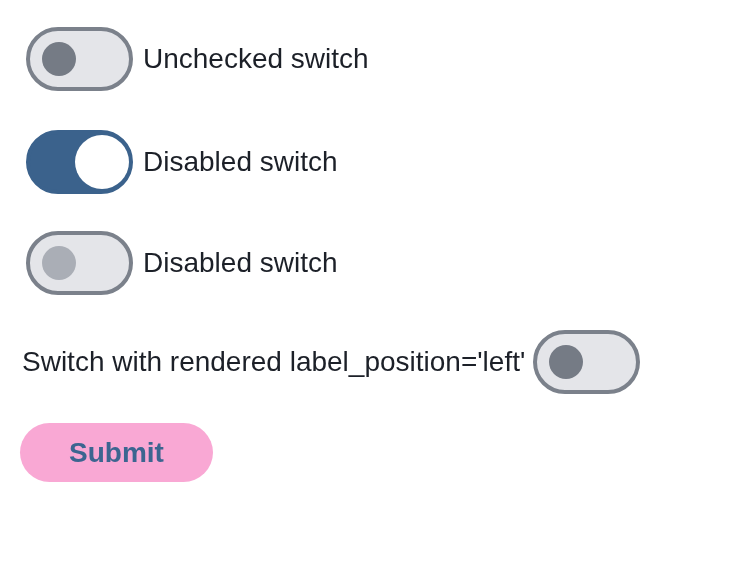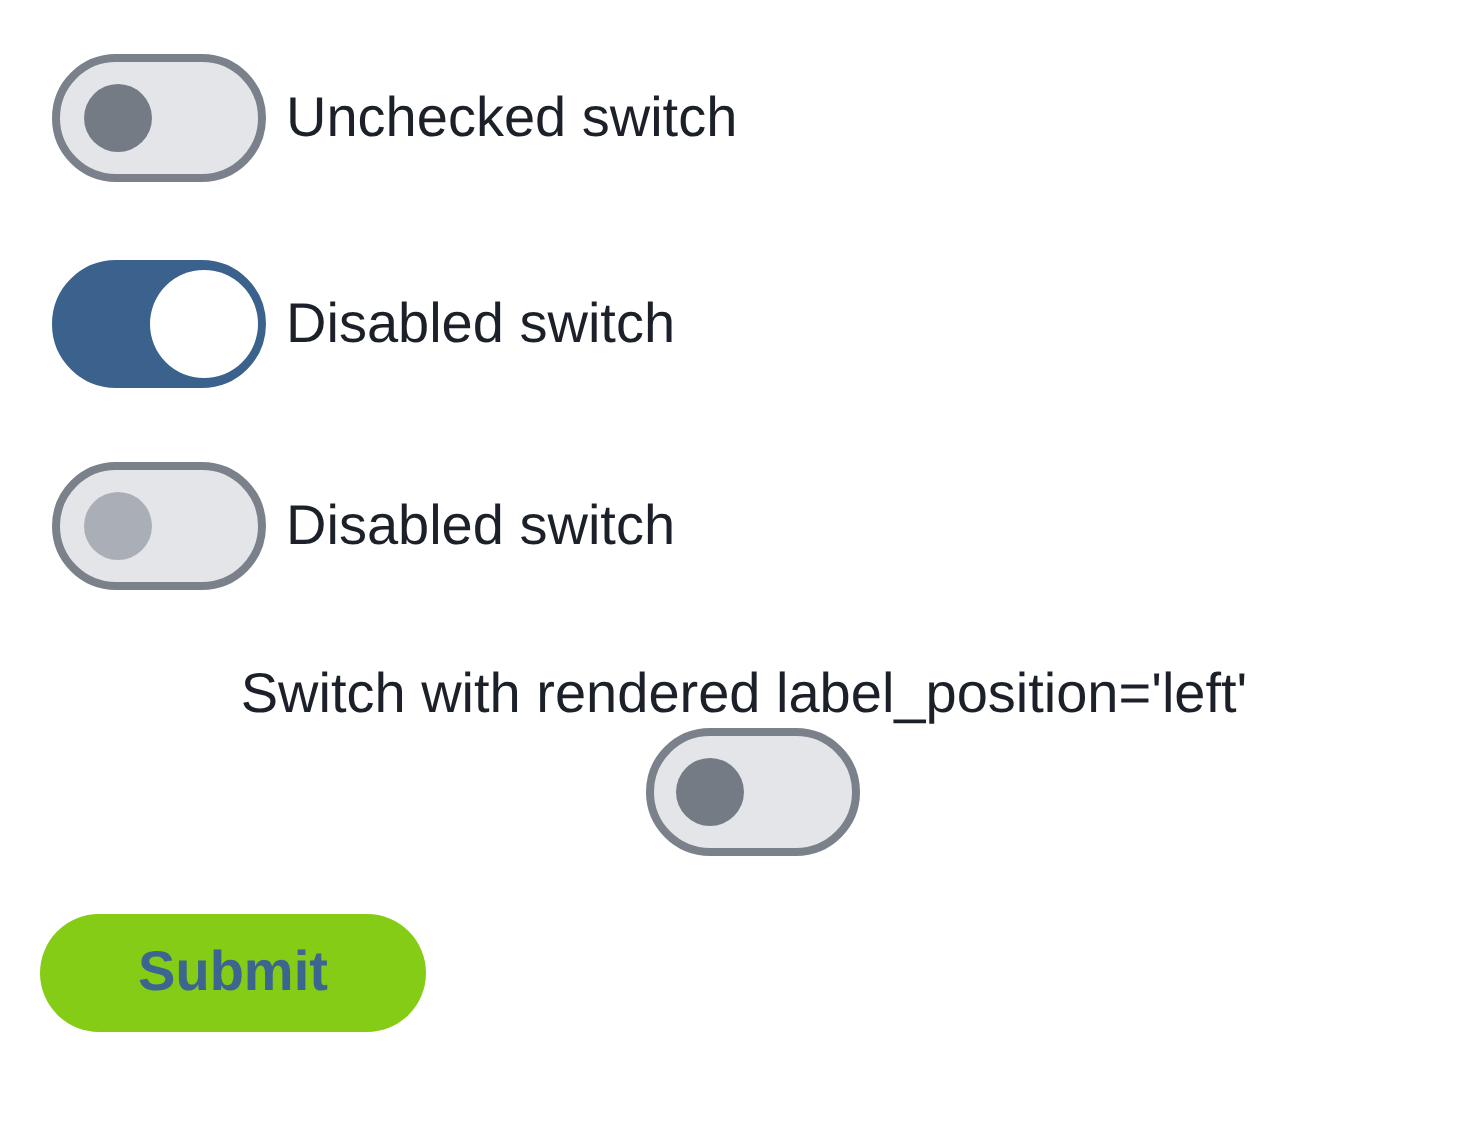--- a/index.html
+++ b/index.html
@@ -15,21 +15,21 @@
     font-family: "Liberation Sans", sans-serif;
     overflow: hidden;
   }
   .row {
     display: flex;
     align-items: center;
   }
   .row-1 { margin: 27px 0 0 26px; }
   .row-2 { margin: 39px 0 0 26px; }
   .row-3 { margin: 37px 0 0 26px; }
-  .row-4 { margin: 35px 0 0 22px; flex-direction: column; }
+  .row-4 { margin: 35px 0 0 22px; }
 
   .switch {
     position: relative;
     flex: 0 0 auto;
     width: 107px;
     height: 64px;
     box-sizing: border-box;
     border-radius: 32px;
     border: 4.5px solid #7b818b;
     background: #e4e5e9;
@@ -83,21 +83,21 @@
 
   .submit-button {
     display: flex;
     align-items: center;
     justify-content: center;
     margin: 29px 0 0 20px;
     width: 193px;
     height: 59px;
     border: none;
     border-radius: 30px;
-    background: #84cc16;
+    background: #f9a8d4;
     color: #3c6590;
     font-family: "Liberation Sans", sans-serif;
     font-size: 28px;
     font-weight: 600;
     cursor: pointer;
     padding: 0;
   }
 </style>
 </head>
 <body>

